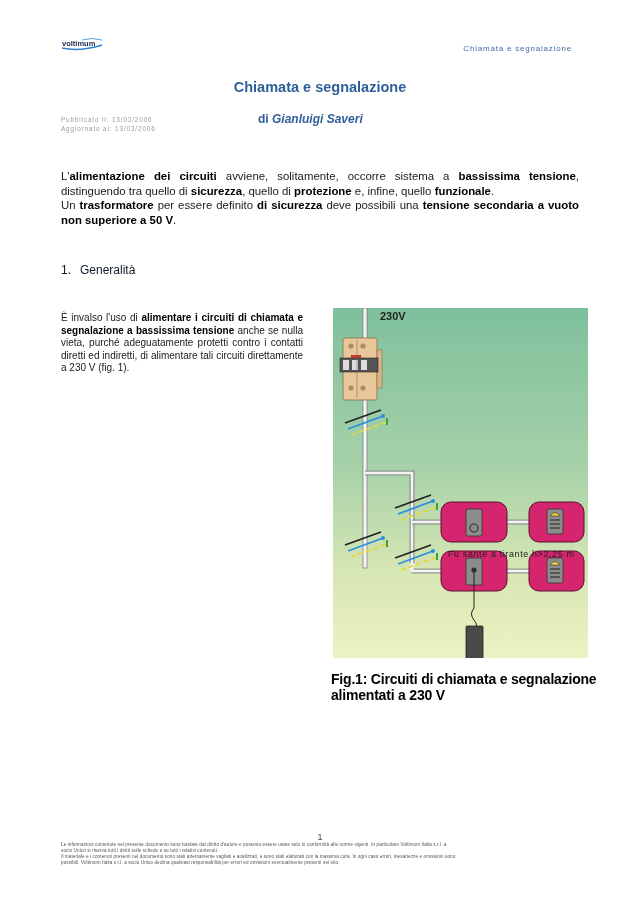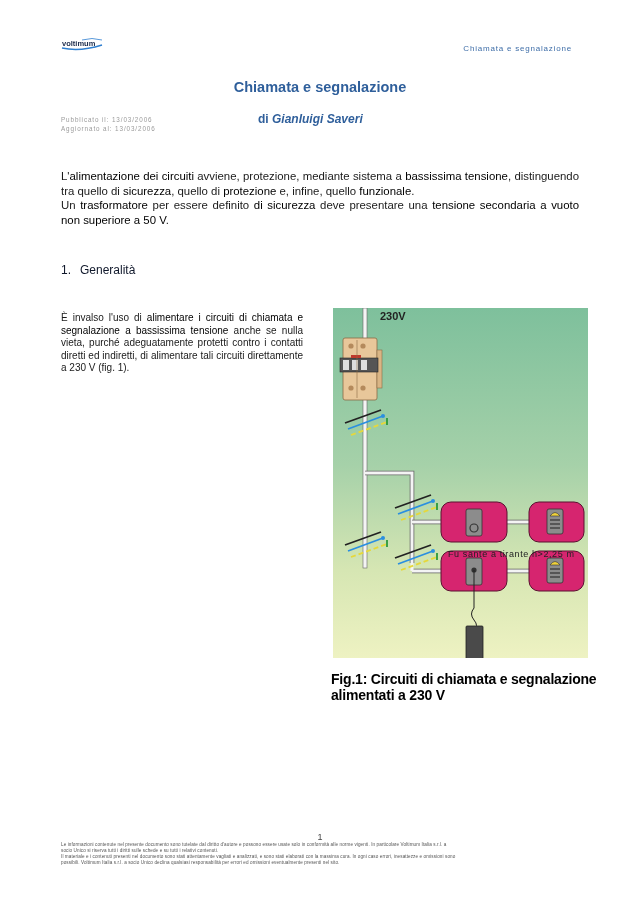--- a/index.html
+++ b/index.html
@@ -5,21 +5,21 @@
     html, body { margin: 0; padding: 0; background: #ffffff; }
     body { width: 640px; height: 906px; position: relative; overflow: hidden; font-family: "Liberation Sans", sans-serif; color: #111; }
     .abs { position: absolute; }
     .logo { left: 60px; top: 37px; width: 44px; height: 14px; }
     .running-head { right: 68px; top: 44px; font-size: 8px; color: #3f6ea8; letter-spacing: 0.8px; }
     .title { left: 0; right: 0; top: 79px; text-align: center; font-size: 14.5px; font-weight: bold; color: #2f5f9b; }
     .meta { left: 61px; top: 116px; font-size: 6.3px; color: #9a9a9a; letter-spacing: 0.9px; line-height: 8.5px; }
     .author { left: 258px; top: 112px; font-size: 12px; font-weight: bold; color: #2f5f9b; }
     .author i { font-style: italic; }
     .intro { left: 61px; top: 169px; width: 518px; font-size: 11.4px; line-height: 14.5px; text-align: justify; color: #1a1a1a; }
-    .intro b, .col b { font-weight: normal; color: #000; }
+    .intro b, .col b { font-weight: bold; color: #000; }
     .section { left: 61px; top: 263px; font-size: 12px; font-weight: normal; color: #0f172a; }
     .section .num { margin-right: 9px; }
     .col { left: 61px; top: 312px; width: 250px; font-size: 10px; line-height: 12.6px; text-align: justify; color: #1a1a1a; }
     .col p { margin: 0 8px 12px 0; }
     .figure { left: 333px; top: 308px; width: 255px; height: 350px; overflow: hidden;
       background: linear-gradient(to bottom, #7ec09c 0%, #a6d1a9 45%, #d6e6b3 75%, #eef2c2 100%); }
     .fig-caption { left: 331px; top: 663px; font-size: 14px; font-weight: bold; color: #000; letter-spacing: -0.2px; margin-top: 8px; }
     .pagenum { left: 0; right: 0; top: 832px; text-align: center; font-size: 9px; color: #444; }
     .footer { left: 61px; top: 842px; width: 520px; font-size: 4.6px; line-height: 6px; color: #555; letter-spacing: 0.1px; }
     .footer p { margin: 0; }
@@ -42,22 +42,22 @@
 <div class="abs meta">
   <div>Pubblicato il: 13/03/2006</div>
   <div>Aggiornato al: 13/03/2006</div>
 </div>
 <div class="abs author">
   <span>di</span>
   <i>Gianluigi Saveri</i>
 </div>
 
 <div class="abs intro">
-  <span>L'</span><b>alimentazione dei circuiti</b><span> avviene, protezione, mediante sistema a </span><b>bassissima tensione</b><span>, distinguendo tra quello di </span><b>sicurezza</b><span>, quello di </span><b>protezione</b><span> e, infine, quello </span><b>funzionale</b><span>.</span><br>
-  <span>Un </span><b>trasformatore</b><span> per essere definito </span><b>di sicurezza</b><span> deve presentare una </span><b>tensione secondaria a vuoto non superiore a 50 V</b><span>.</span>
+  <span>L'</span><b>alimentazione dei circuiti</b><span> avviene, solitamente, occorre sistema a </span><b>bassissima tensione</b><span>, distinguendo tra quello di </span><b>sicurezza</b><span>, quello di </span><b>protezione</b><span> e, infine, quello </span><b>funzionale</b><span>.</span><br>
+  <span>Un </span><b>trasformatore</b><span> per essere definito </span><b>di sicurezza</b><span> deve possibili una </span><b>tensione secondaria a vuoto non superiore a 50 V</b><span>.</span>
 </div>
 
 <div class="abs section">
   <span class="num">1.</span><span>Generalità</span>
 </div>
 
 <div class="abs col">
   <p><span>È invalso l'uso di </span><b>alimentare i circuiti di chiamata e segnalazione a bassissima tensione</b><span> anche se nulla vieta, purché adeguatamente protetti contro i contatti diretti ed indiretti, di alimentare tali circuiti direttamente a 230 V (fig. 1).</span></p>
 </div>
 

